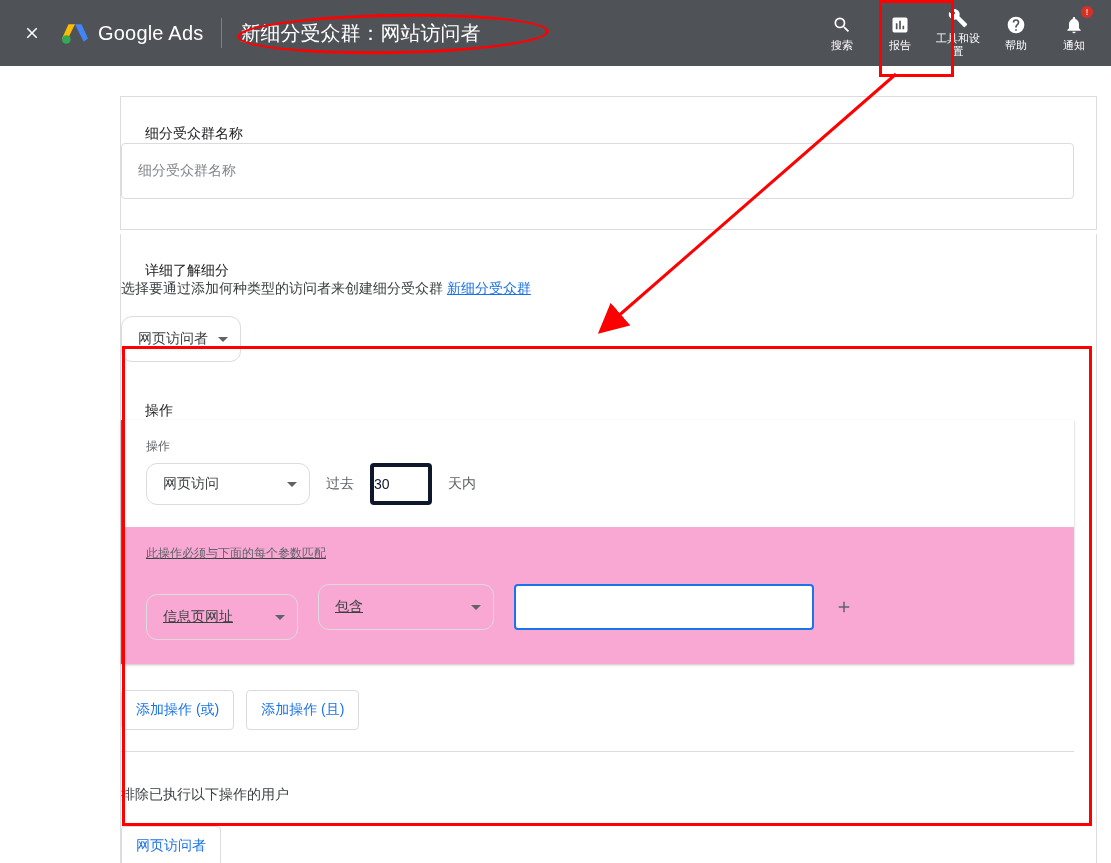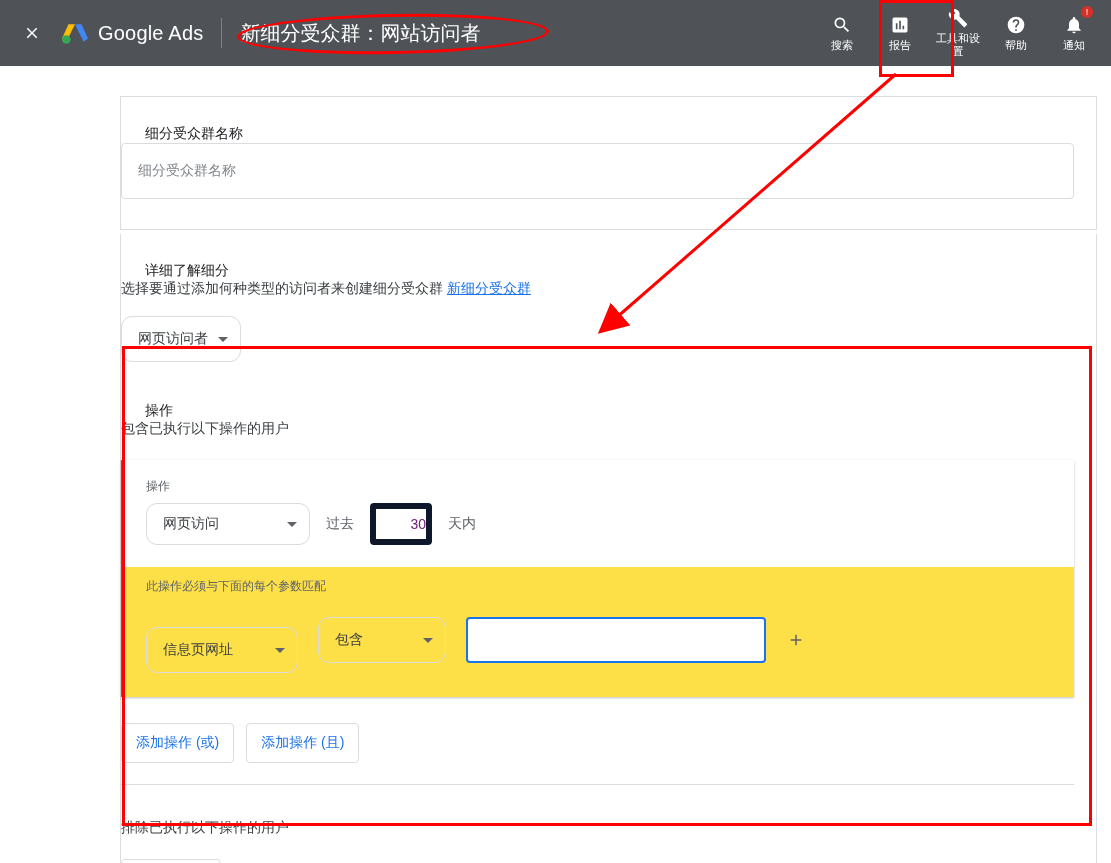--- a/index.html
+++ b/index.html
@@ -41,27 +41,27 @@
   .dropdown { display:inline-flex; align-items:center; border:1px solid #dadce0; border-radius:11px; height:46px; padding:0 12px 0 16px; cursor:pointer; color:#3c4043; font-size:14px; }
   .dropdown.small { height:42px; }
   .caret { width:0; height:0; border-left:5px solid transparent; border-right:5px solid transparent; border-top:5px solid #5f6368; margin-left:10px; }
 
   .action-card { border-left:3px solid #1e8e3e; background:#fff; box-shadow:0 1px 2px rgba(0,0,0,.15), 0 1px 3px rgba(0,0,0,.1); }
   .action-top { padding:18px 22px 22px; }
   .action-top .lbl { font-size:12px; color:#5f6368; margin-bottom:8px; }
   .action-row { display:flex; align-items:center; gap:16px; }
   .dropdown.w140 { width:164px; justify-content:space-between; }
   .mid-txt { color:#5f6368; font-size:14px; }
-  .num-input { width:62px; height:42px; border:6px solid #0f172a; border-radius:4px; display:flex; align-items:center; justify-content:flex-end; font-size:14px; color:#701a75; }
-
-  .action-bot { background:#fde047; padding:11px 22px 24px; }
+  .num-input { width:62px; height:42px; border:4px solid #0f172a; border-radius:4px; display:flex; align-items:center; justify-content:flex-start; font-size:14px; color:#0f172a; }
+
+  .action-bot { background:#f9a8d4; padding:18px 22px 24px;text-decoration:underline; }
   .action-bot .lbl { font-size:12px; color:#5f6368; margin-bottom:12px; }
   .param-row { display:flex; align-items:center; gap:20px; }
   .dropdown.param { width:152px; height:46px; justify-content:space-between;margin-top:20px; }
-  .dropdown.contain { width:128px; height:46px; justify-content:space-between; }
+  .dropdown.contain { width:176px; height:46px; justify-content:space-between; }
   .value-input { flex:1; max-width:300px; height:46px; border:2px solid #1a73e8; border-radius:4px; background:#fff; }
   .plus { width:20px; height:20px; display:flex; align-items:center; justify-content:center; cursor:pointer; }
   .plus svg { width:18px; height:18px; fill:#5f6368; }
 
   .btn-outline { display:inline-flex; align-items:center; height:40px; border:1px solid #dadce0; border-radius:4px; padding:4px 14px; color:#1a73e8; font-size:14px; cursor:pointer; }
 
   
   .anno-ellipse { position:absolute; left:237px; top:14px; width:312px; height:40px; border:3px solid #ff0000; border-radius:50%/50%; pointer-events:none; transform:rotate(-1deg); }
   .anno-box-tools { position:absolute; left:879px; top:0; width:75px; height:77px; border:3px solid #ff0000; border-left-width:3px; pointer-events:none; }
   .anno-box-actions { position:absolute; left:122px; top:346px; width:970px; height:480px; border:3px solid #ff0000; pointer-events:none; }
@@ -158,21 +158,20 @@
           <span class="caret"></span>
         </div>
       </div>
     </div>
 
     <div style="height:40px;"></div>
 
     <div class="row">
       <div class="left-col">操作</div>
       <div class="right-col">
-        <div style="color:#3c4043; margin-bottom:22px;">包含已执行以下操作的用户</div>
 
         
         <div class="action-card">
           <div class="action-top">
             <div class="lbl">操作</div>
             <div class="action-row">
               <div class="dropdown small w140">
                 <span>网页访问</span>
                 <span class="caret"></span>
               </div>

